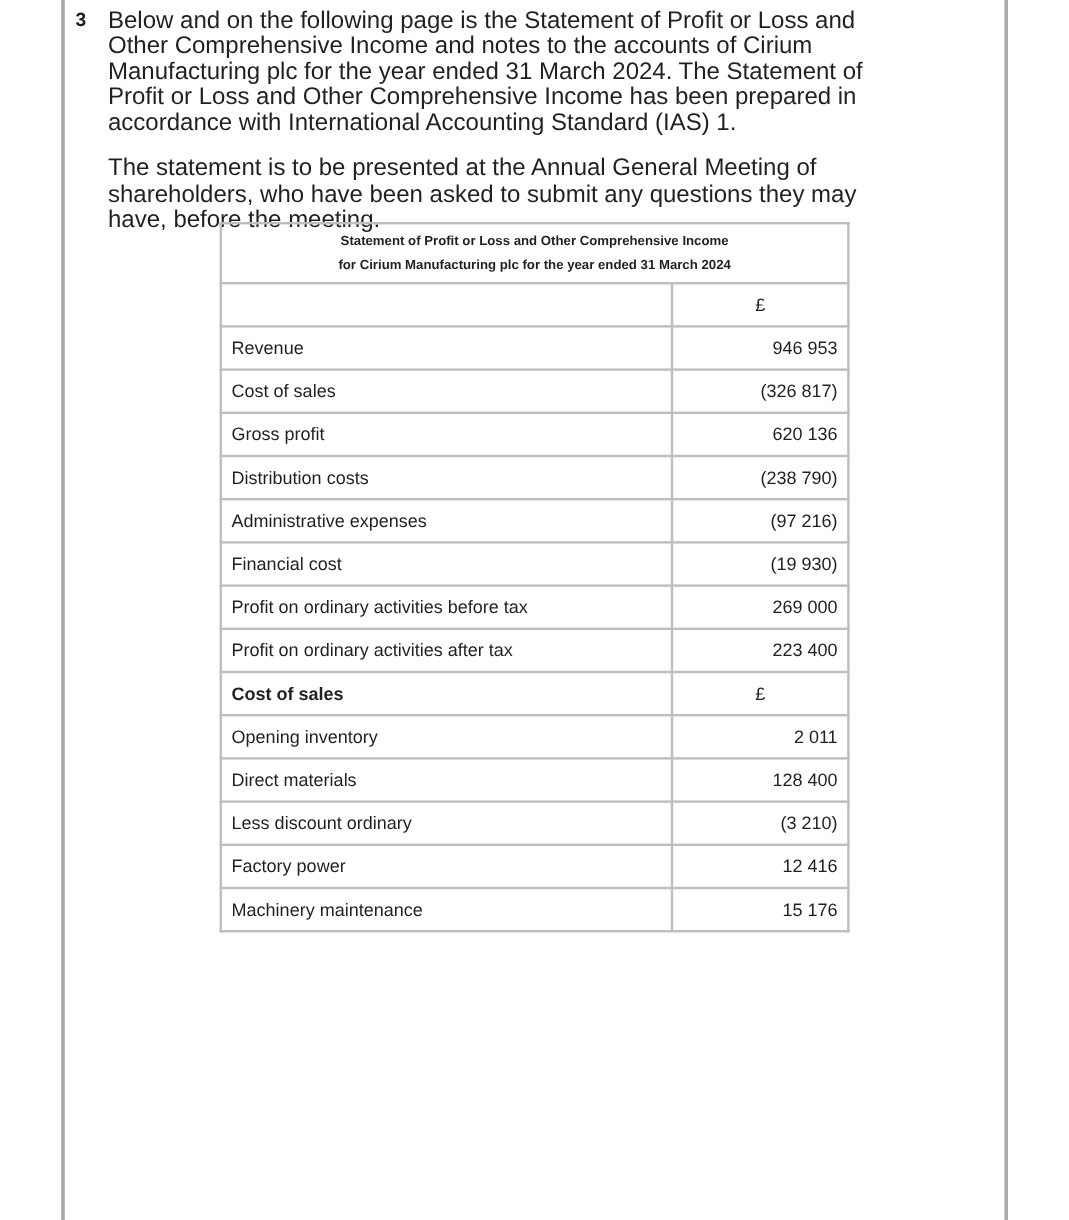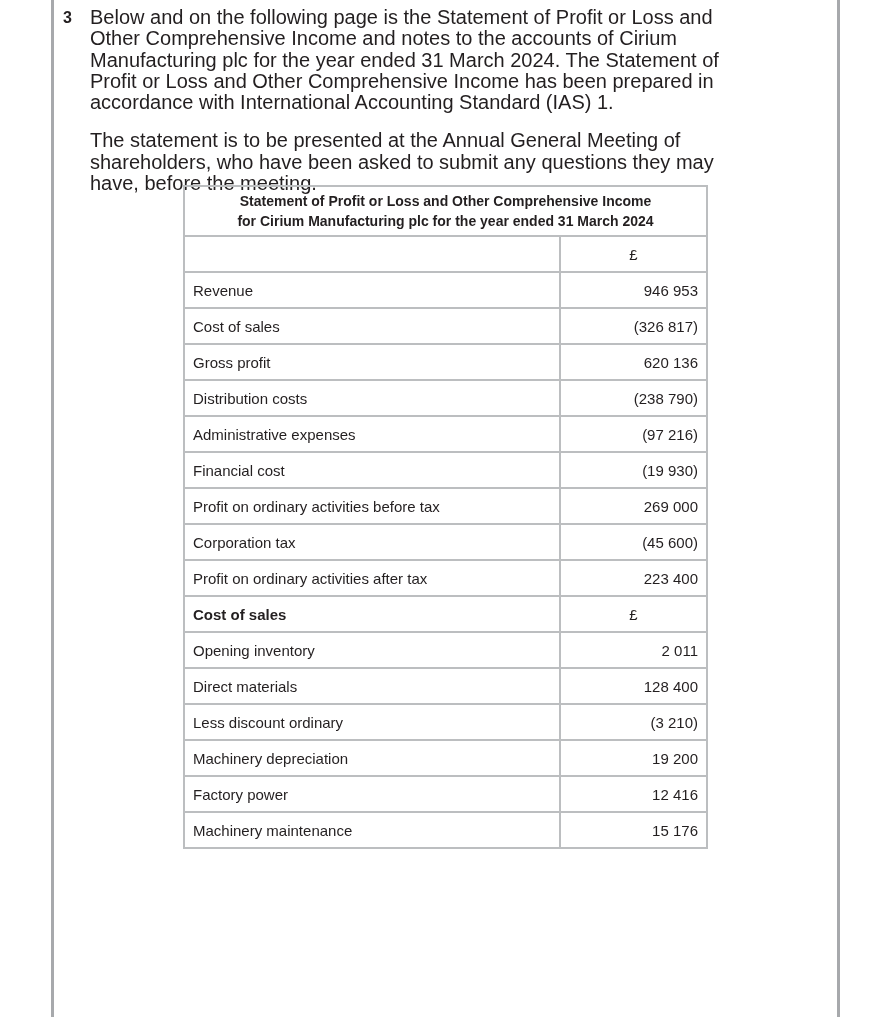--- a/index.html
+++ b/index.html
@@ -10,21 +10,21 @@
   .bar-left { position: absolute; left: 51px; top: 0; width: 3px; height: 1017px; background: #a7a9ac; }
   .bar-right { position: absolute; left: 837px; top: 0; width: 3px; height: 1017px; background: #a7a9ac; }
   .qnum { position: absolute; left: 63px; top: 7px; font-weight: bold; font-size: 16px; line-height: 21px; }
   .intro { position: absolute; left: 90px; top: 7px; width: 660px; font-size: 20px; line-height: 21.3px; }
   .intro p { margin: 0 0 17px 0; }
   table.stmt {
     position: absolute; left: 183px; top: 185px; width: 525px;
     border-collapse: collapse; font-size: 15px;
   }
   table.stmt td { border: 2px solid #bcbec0; height: 34px; padding: 0 8px; }
-  table.stmt td.title { text-align: center; font-weight: bold; height: 48px; line-height: 20px; font-size: 14px; }
+  table.stmt td.title { text-align: center; font-weight: bold; height: 48px; line-height: 20px; font-size: 11px; }
   table.stmt td.label { width: 358px; }
   table.stmt td.amount { text-align: right; margin-top: 22px; }
   table.stmt td.center { text-align: center; }
   table.stmt td.bold { font-weight: bold; }
 </style>
 </head>
 <body>
 
 <div class="bar-left"></div>
 <div class="bar-right"></div>
@@ -69,48 +69,40 @@
       </tr>
       <tr>
         <td class="label">Financial cost</td>
         <td class="amount">(19 930)</td>
       </tr>
       <tr>
         <td class="label">Profit on ordinary activities before tax</td>
         <td class="amount">269 000</td>
       </tr>
       <tr>
-        <td class="label">Corporation tax</td>
-        <td class="amount">(45 600)</td>
-      </tr>
-      <tr>
         <td class="label">Profit on ordinary activities after tax</td>
         <td class="amount">223 400</td>
       </tr>
       <tr>
         <td class="label bold">Cost of sales</td>
         <td class="center">£</td>
       </tr>
       <tr>
         <td class="label">Opening inventory</td>
         <td class="amount">2 011</td>
       </tr>
       <tr>
         <td class="label">Direct materials</td>
         <td class="amount">128 400</td>
       </tr>
       <tr>
         <td class="label">Less discount ordinary</td>
         <td class="amount">(3 210)</td>
       </tr>
       <tr>
-        <td class="label">Machinery depreciation</td>
-        <td class="amount">19 200</td>
-      </tr>
-      <tr>
         <td class="label">Factory power</td>
         <td class="amount">12 416</td>
       </tr>
       <tr>
         <td class="label">Machinery maintenance</td>
         <td class="amount">15 176</td>
       </tr>
     </tbody>
 </table>
 

